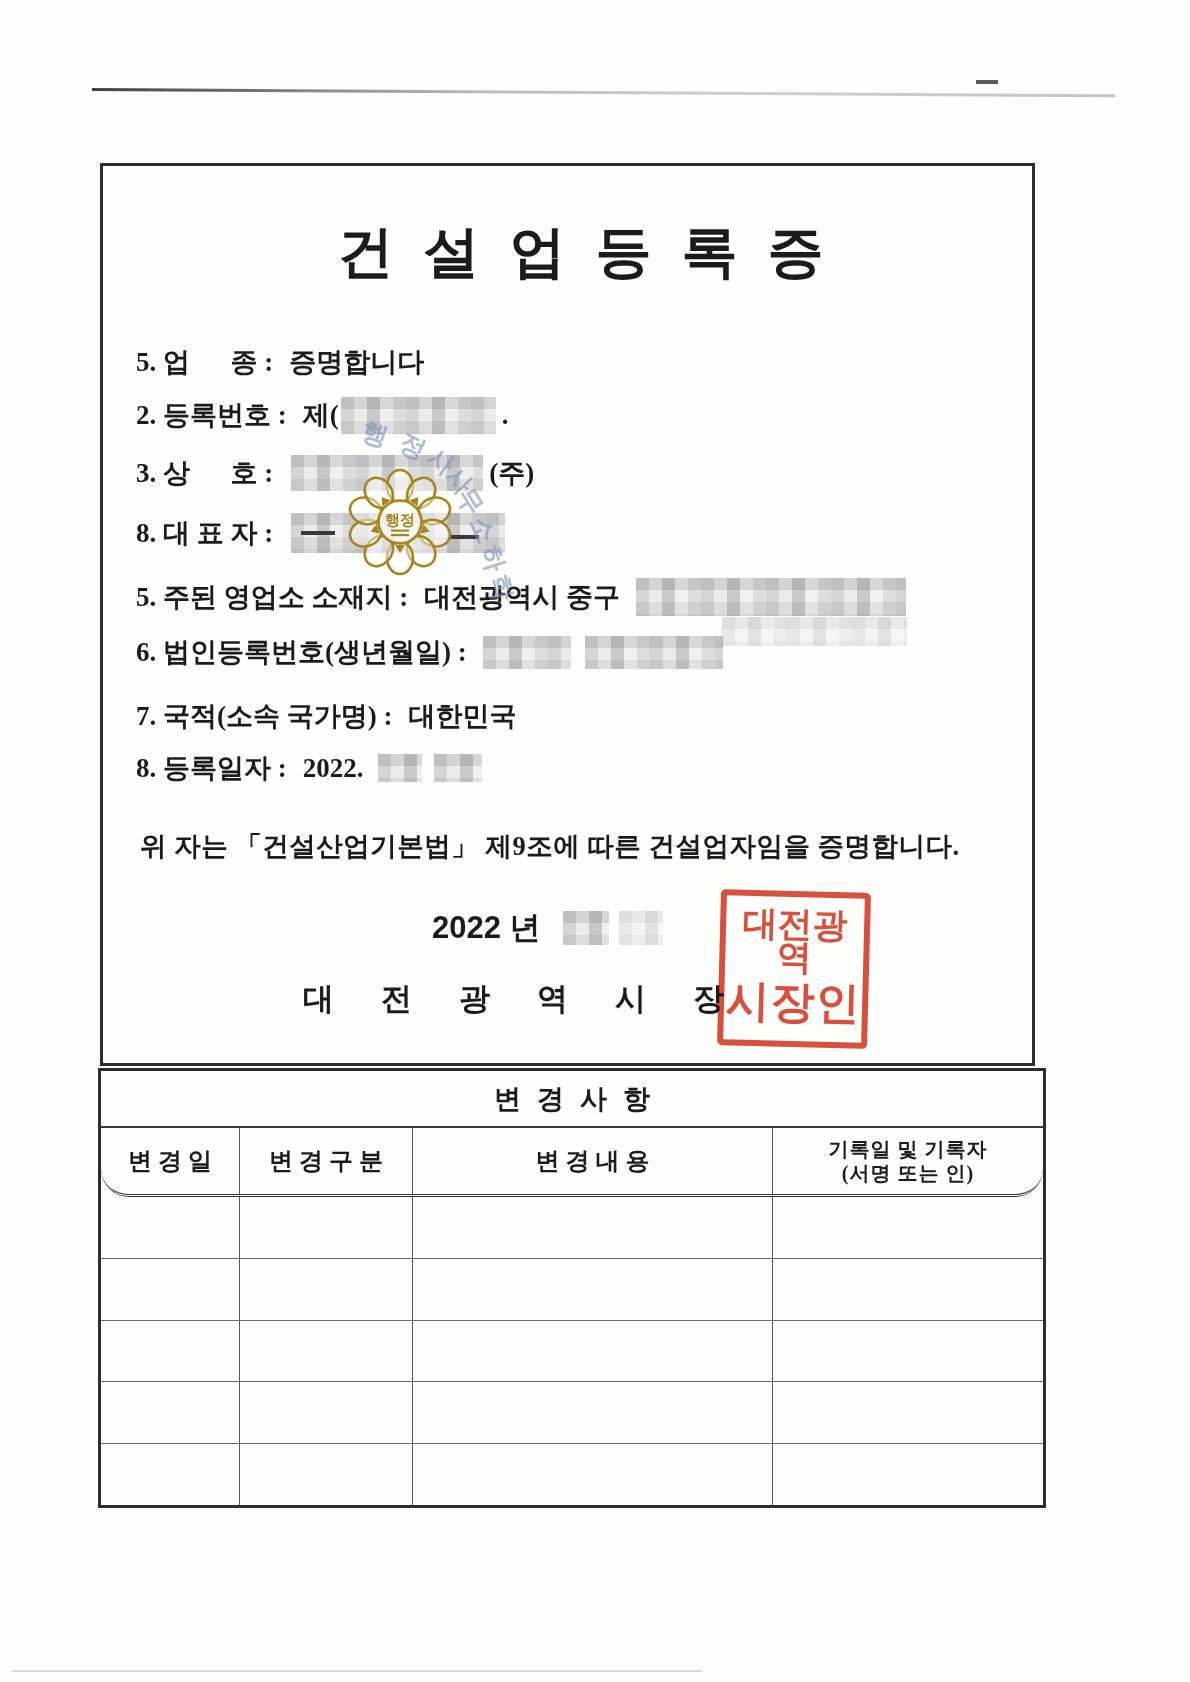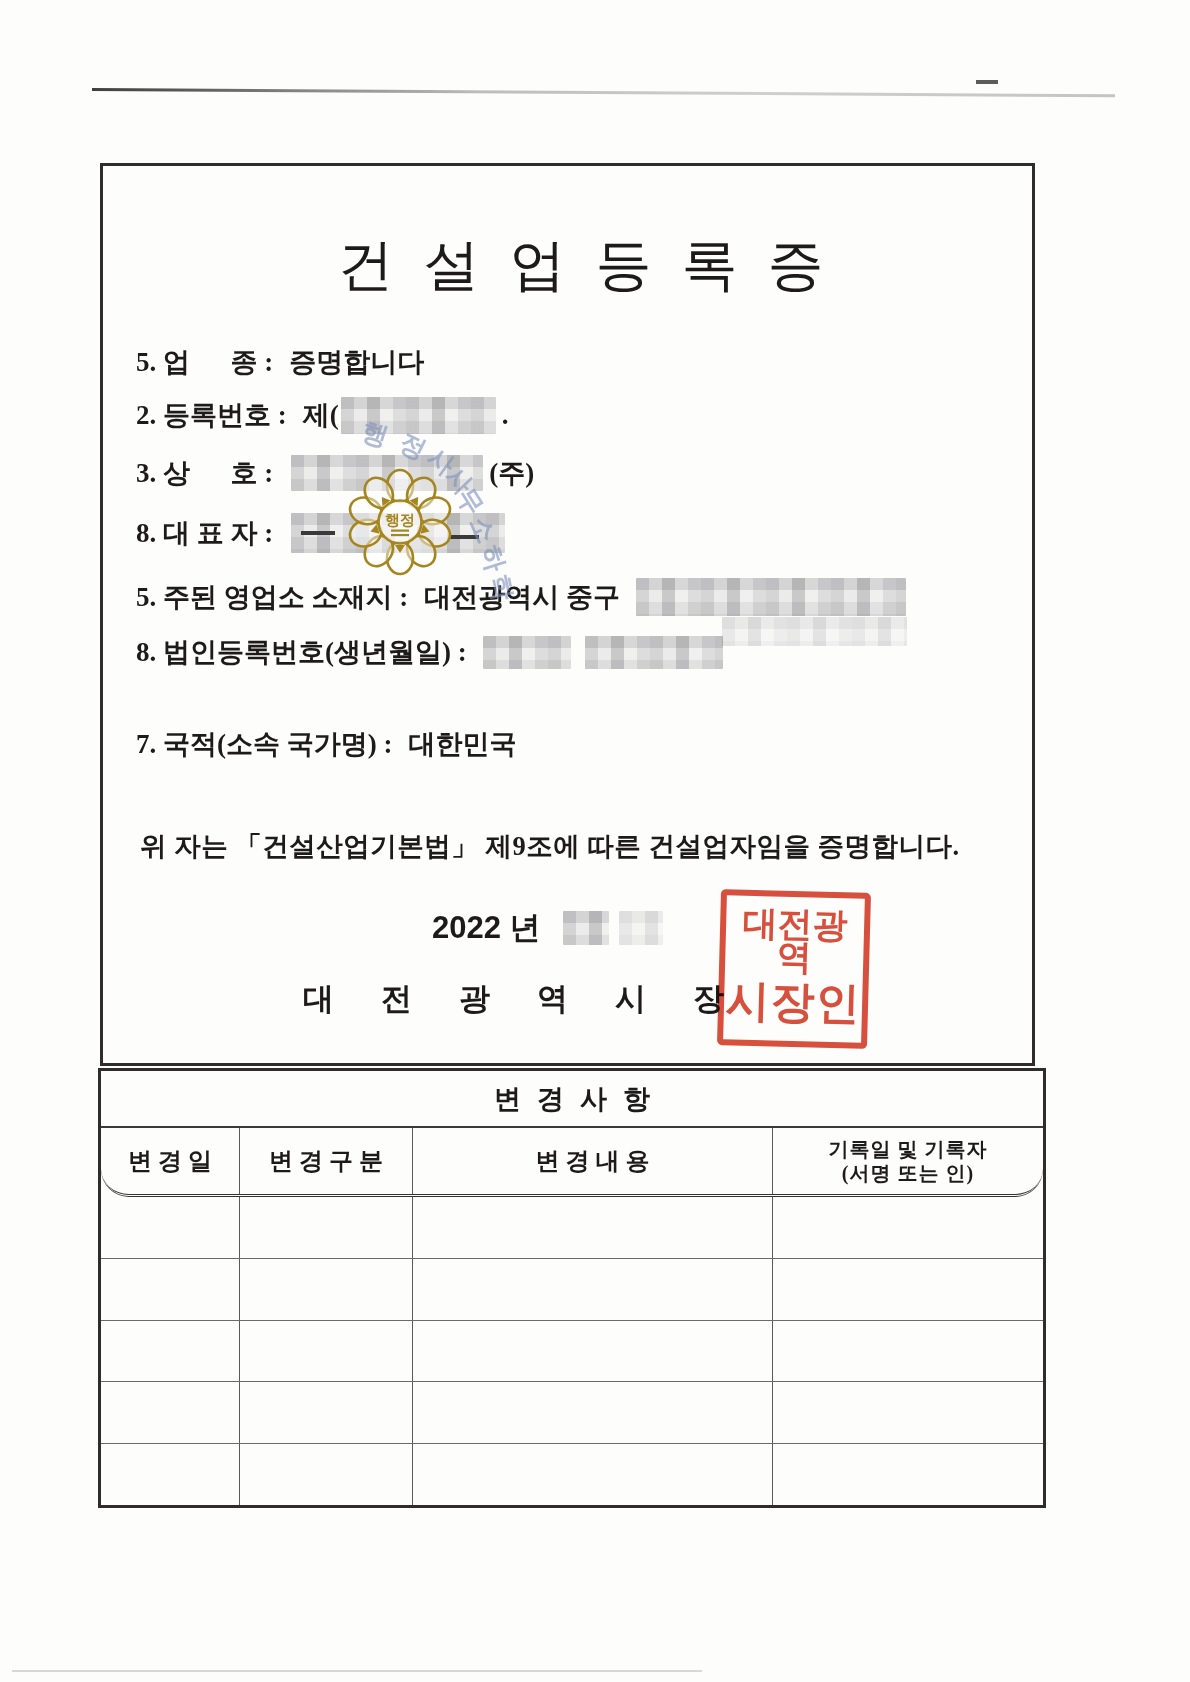--- a/index.html
+++ b/index.html
@@ -10,27 +10,27 @@
   .scanline-top{position:absolute;left:92px;top:88px;width:1023px;height:3px;
     background:linear-gradient(90deg,#3f3f3f 0,#565656 8%,#8a8a8a 22%,#bdbdbd 38%,#cfcfcd 65%,#c4c4c2 100%);
     transform:rotate(0.35deg);transform-origin:left center;}
   .scandash{position:absolute;left:976px;top:80px;width:22px;height:4px;background:#5c5c5c;}
   .scanline-bottom{position:absolute;left:12px;top:1670px;width:690px;height:2px;background:#d9d8d4;}
 
   
   .cert-box{position:absolute;left:100px;top:163px;width:935px;height:903px;
     border:3px solid #2f2d2b;box-sizing:border-box;}
 
-  .title{position:absolute;left:100px;top:228px;width:961px;text-align:center;
-    font-size:56px;font-weight:normal;letter-spacing:30px;text-indent:30px;white-space:nowrap;}
+  .title{position:absolute;left:100px;top:215px;width:961px;text-align:center;
+    font-size:56px;font-weight:bold;letter-spacing:30px;text-indent:30px;white-space:nowrap;}
 
   .item-row{position:absolute;left:136px;height:44px;display:flex;align-items:center;
     font-size:27px;font-weight:bold;white-space:pre;}
   .r1{top:340px}.r2{top:393px}.r3{top:451px}.r4{top:511px}
-  .r5{top:575px}.r6{top:630px}.r7{top:722px}.r8{top:746px}
+  .r5{top:575px}.r6{top:630px}.r7{top:694px}.r8{top:746px}
   .item-label{white-space:pre;}
   .v{margin-left:16px;white-space:pre;}
   .v-tight{margin-left:6px;white-space:pre;}
 
   
   .blur{display:inline-block;vertical-align:middle;border-radius:1px;
     background-image:
       linear-gradient(90deg, rgba(40,40,48,.16) 0 13px, rgba(40,40,48,.05) 13px 26px,
         rgba(40,40,48,.22) 26px 39px, rgba(40,40,48,.03) 39px 52px, rgba(40,40,48,.12) 52px 65px),
       linear-gradient(0deg, rgba(40,40,48,.10) 0 12px, rgba(40,40,48,.03) 12px 24px, rgba(40,40,48,.15) 24px 36px);
@@ -128,30 +128,36 @@
   </div>
 
   <div class="item-row r5">
     <span class="item-label">5. 주된 영업소 소재지 :</span>
     <span class="v">대전광역시 중구</span>
     <span class="blur bl-5"></span>
   </div>
   <div class="blur light bl-5b"></div>
 
   <div class="item-row r6">
-    <span class="item-label">8. 법인등록번호(생년월일) :</span>
+    <span class="item-label">6. 법인등록번호(생년월일) :</span>
     <span class="blur bl-6a"></span>
     <span class="blur bl-6b"></span>
   </div>
 
   <div class="item-row r7">
     <span class="item-label">7. 국적(소속 국가명) :</span>
     <span class="v">대한민국</span>
   </div>
 
+  <div class="item-row r8">
+    <span class="item-label">8. 등록일자 :</span>
+    <span class="v">2022.</span>
+    <span class="blur bl-8a"></span>
+    <span class="blur bl-8b"></span>
+  </div>
 
   <div class="statement">위 자는 「건설산업기본법」 제9조에 따른 건설업자임을 증명합니다.</div>
 
   <div class="dateline">
     <span>2022 년</span>
     <span class="blur bl-date1"></span>
     <span class="blur light bl-date2"></span>
   </div>
 
   <div class="issuer">대전광역시장</div>

